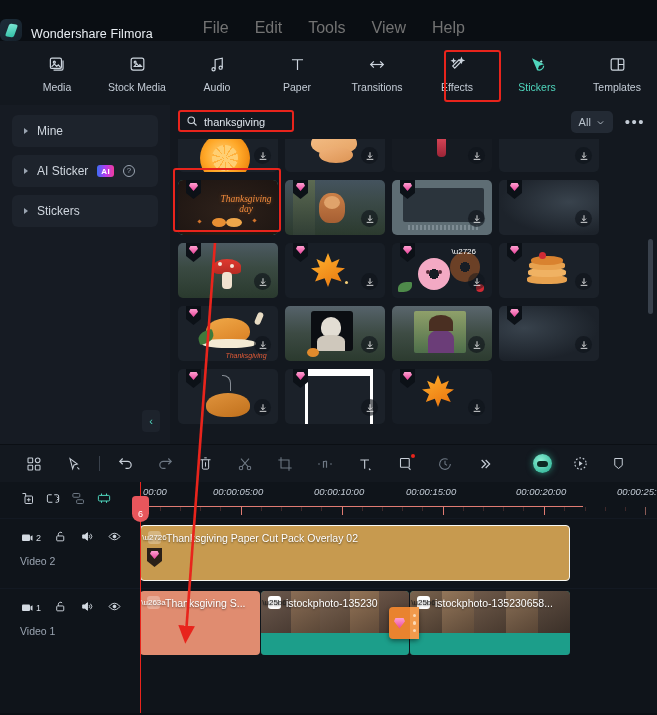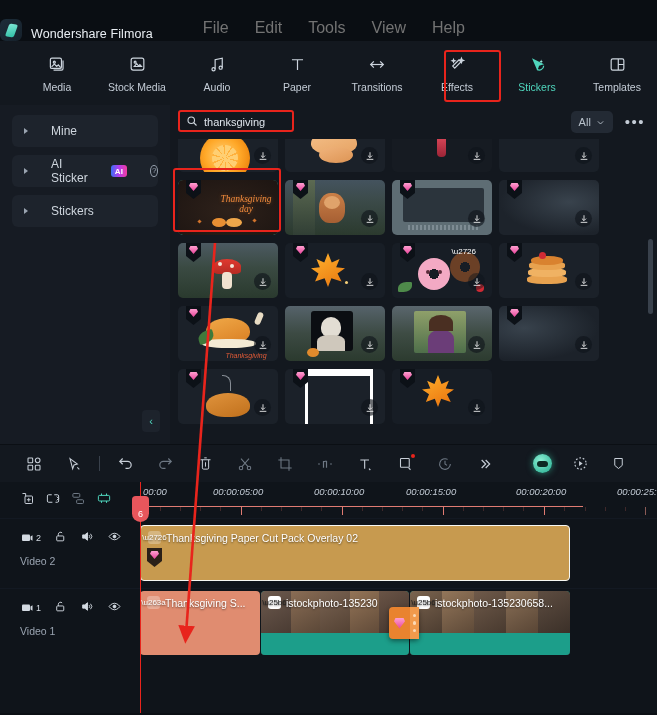--- a/index.html
+++ b/index.html
@@ -64,21 +64,21 @@
   
   .body-row { display: flex; height: 339px; background: #13181f; }
 
   
   .lib-side {
     width: 170px; background: #161b23; padding: 10px 12px 0 12px;
     position: relative; flex: none;
   }
   .side-item {
     height: 32px; background: #1d232c; border-radius: 6px;
-    display: flex; align-items: center; padding-left: 12px; gap: 23px;
+    display: flex; align-items: center; padding-left: 12px; gap: 9px;
     margin-bottom: 8px; cursor: default;
   }
   .side-item .caret {
     width: 0; height: 0; border-left: 4.5px solid #9aa4b1;
     border-top: 3.5px solid transparent; border-bottom: 3.5px solid transparent;
   }
   .side-item .slabel { font-size: 12px; color: #cfd6de; }
   .ai-badge {
     font-size: 8px; font-weight: bold; color: #fff; padding: 1.5px 4px;
     border-radius: 3px; letter-spacing: .3px;

